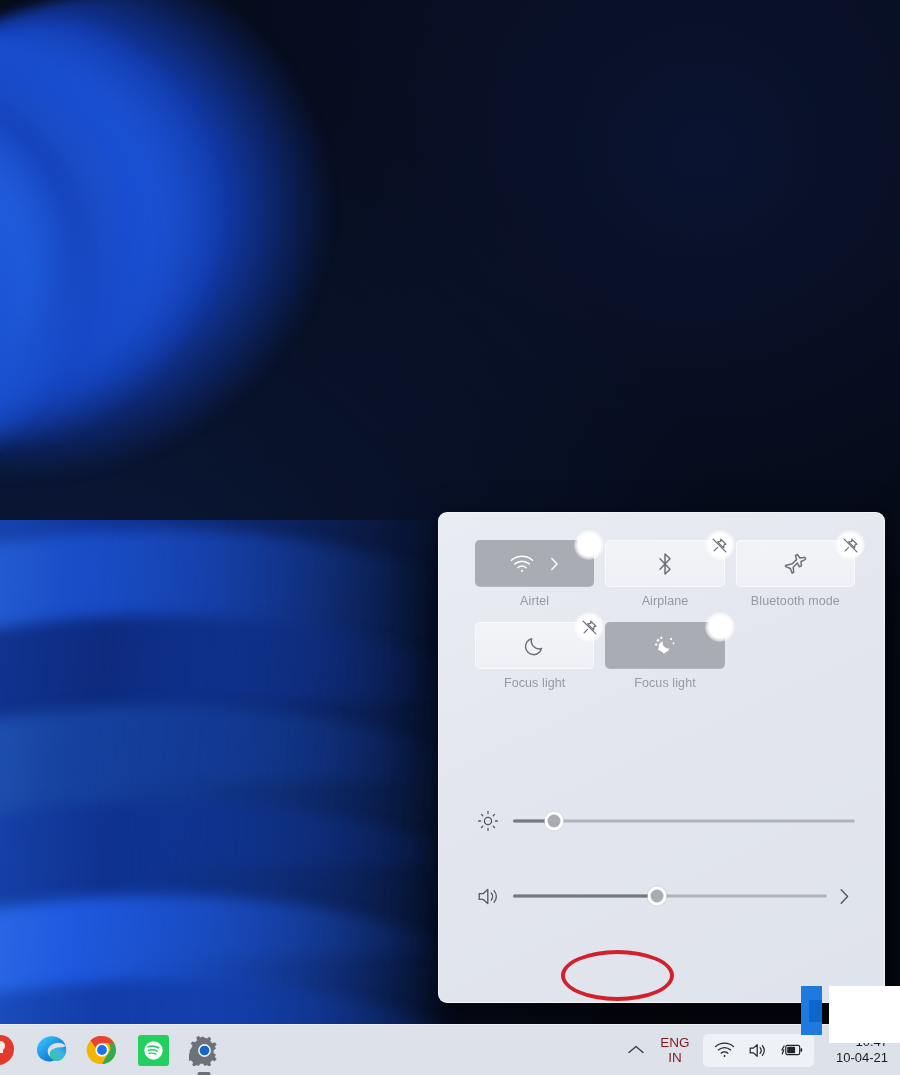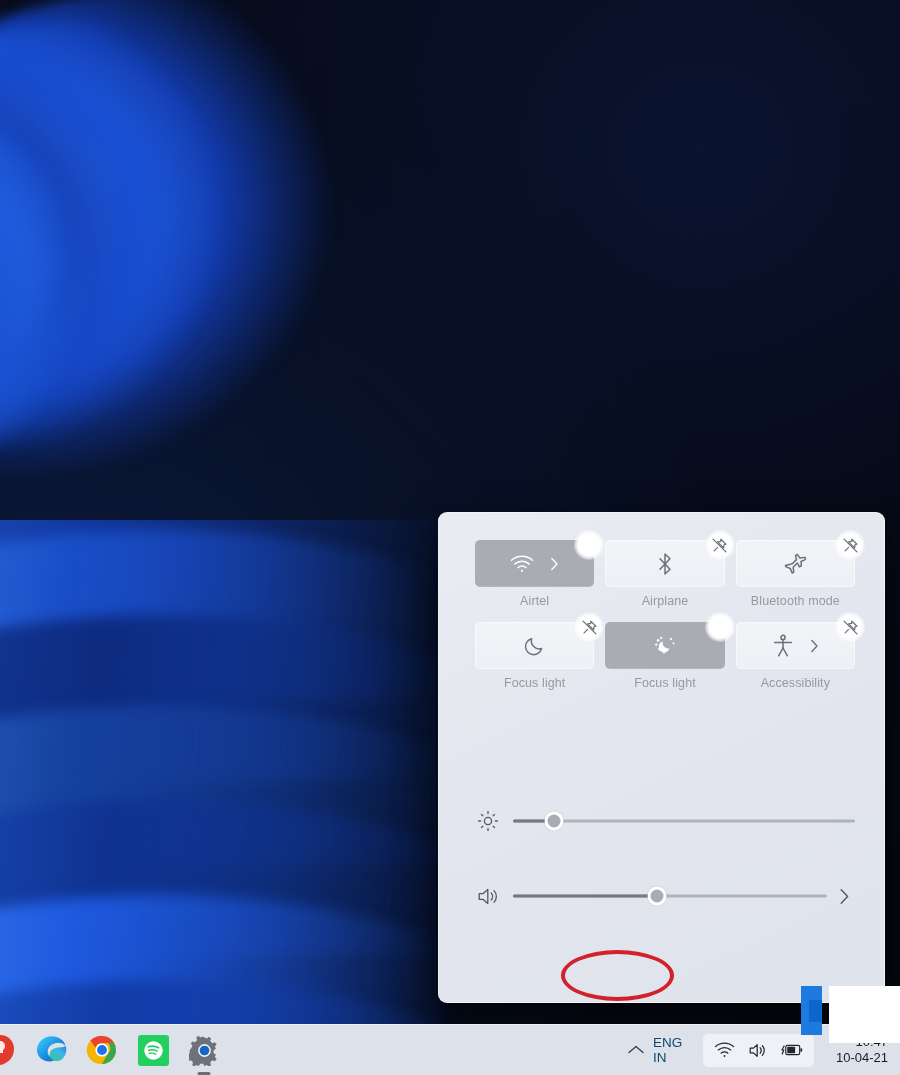--- a/index.html
+++ b/index.html
@@ -176,22 +176,22 @@
   #tray {
     margin-left:auto;
     display:flex; align-items:center;
     gap:0px;
     padding-right:6px;
     height:100%;
   }
   #tray-chevron { width:34px; display:flex; align-items:center; justify-content:center; }
   #tray-lang {
     width:44px;
-    display:flex; flex-direction:column; justify-content:center;
-    font-size:13.5px; line-height:1.14; color:#0c4a6e;
+    display:flex; flex-direction:column; align-items:center; justify-content:center;
+    font-size:13.5px; line-height:1.14; color:#7f1d1d;
   }
   #tray-status {
     display:flex; align-items:center; gap:13px;
     padding:8px 11px;
     margin:0 6px;
     border-radius:5px;
     background:#eef1f6;
   }
   #tray-clock {
     display:flex; flex-direction:column; align-items:flex-end; justify-content:center;
@@ -340,42 +340,20 @@
           <svg width="17" height="17" viewBox="0 0 18 18" fill="none" stroke="#26282c" stroke-width="1.35" stroke-linecap="round" stroke-linejoin="round">
             <path d="M10.4 2.2l5.4 5.4-2.0 0.6-0.5 3.3-6.3-6.3 3.3-0.5z"></path>
             <line x1="7.0" y1="11.0" x2="3.3" y2="14.7"></line>
             <line x1="2.2" y1="2.2" x2="15.8" y2="15.8"></line>
           </svg>
         </span>
       </div>
       <div class="tile-label">Focus light</div>
     </div>
 
-    <div class="tile-cell">
-      <div class="tile off">
-        <svg width="22" height="24" viewBox="0 0 22 24" fill="none" stroke-width="1.5" stroke-linecap="round" stroke-linejoin="round">
-          <circle cx="11" cy="3.4" r="2.1"></circle>
-          <line x1="11" y1="5.8" x2="11" y2="14"></line>
-          <line x1="2.6" y1="8.6" x2="19.4" y2="8.6"></line>
-          <line x1="11" y1="14" x2="6.6" y2="21.8"></line>
-          <line x1="11" y1="14" x2="15.4" y2="21.8"></line>
-        </svg>
-        <svg class="tile-chevron" viewBox="0 0 9 14" fill="none" stroke-width="1.4" stroke-linecap="round" stroke-linejoin="round">
-          <polyline points="1.8,1.5 7,7 1.8,12.5"></polyline>
-        </svg>
-        <span class="unpin-badge">
-          <svg width="17" height="17" viewBox="0 0 18 18" fill="none" stroke="#26282c" stroke-width="1.35" stroke-linecap="round" stroke-linejoin="round">
-            <path d="M10.4 2.2l5.4 5.4-2.0 0.6-0.5 3.3-6.3-6.3 3.3-0.5z"></path>
-            <line x1="7.0" y1="11.0" x2="3.3" y2="14.7"></line>
-            <line x1="2.2" y1="2.2" x2="15.8" y2="15.8"></line>
-          </svg>
-        </span>
-      </div>
-      <div class="tile-label">Accessibility</div>
-    </div>
 
   </div>
 
   <div class="slider-row" id="brightness-row">
     <span class="slider-icon">
       <svg width="22" height="22" viewBox="0 0 22 22" fill="none" stroke="#55585e" stroke-width="1.3" stroke-linecap="round">
         <circle cx="11" cy="11" r="3.6"></circle>
         <line x1="11" y1="1.6" x2="11" y2="3.6"></line>
         <line x1="11" y1="18.4" x2="11" y2="20.4"></line>
         <line x1="1.6" y1="11" x2="3.6" y2="11"></line>

